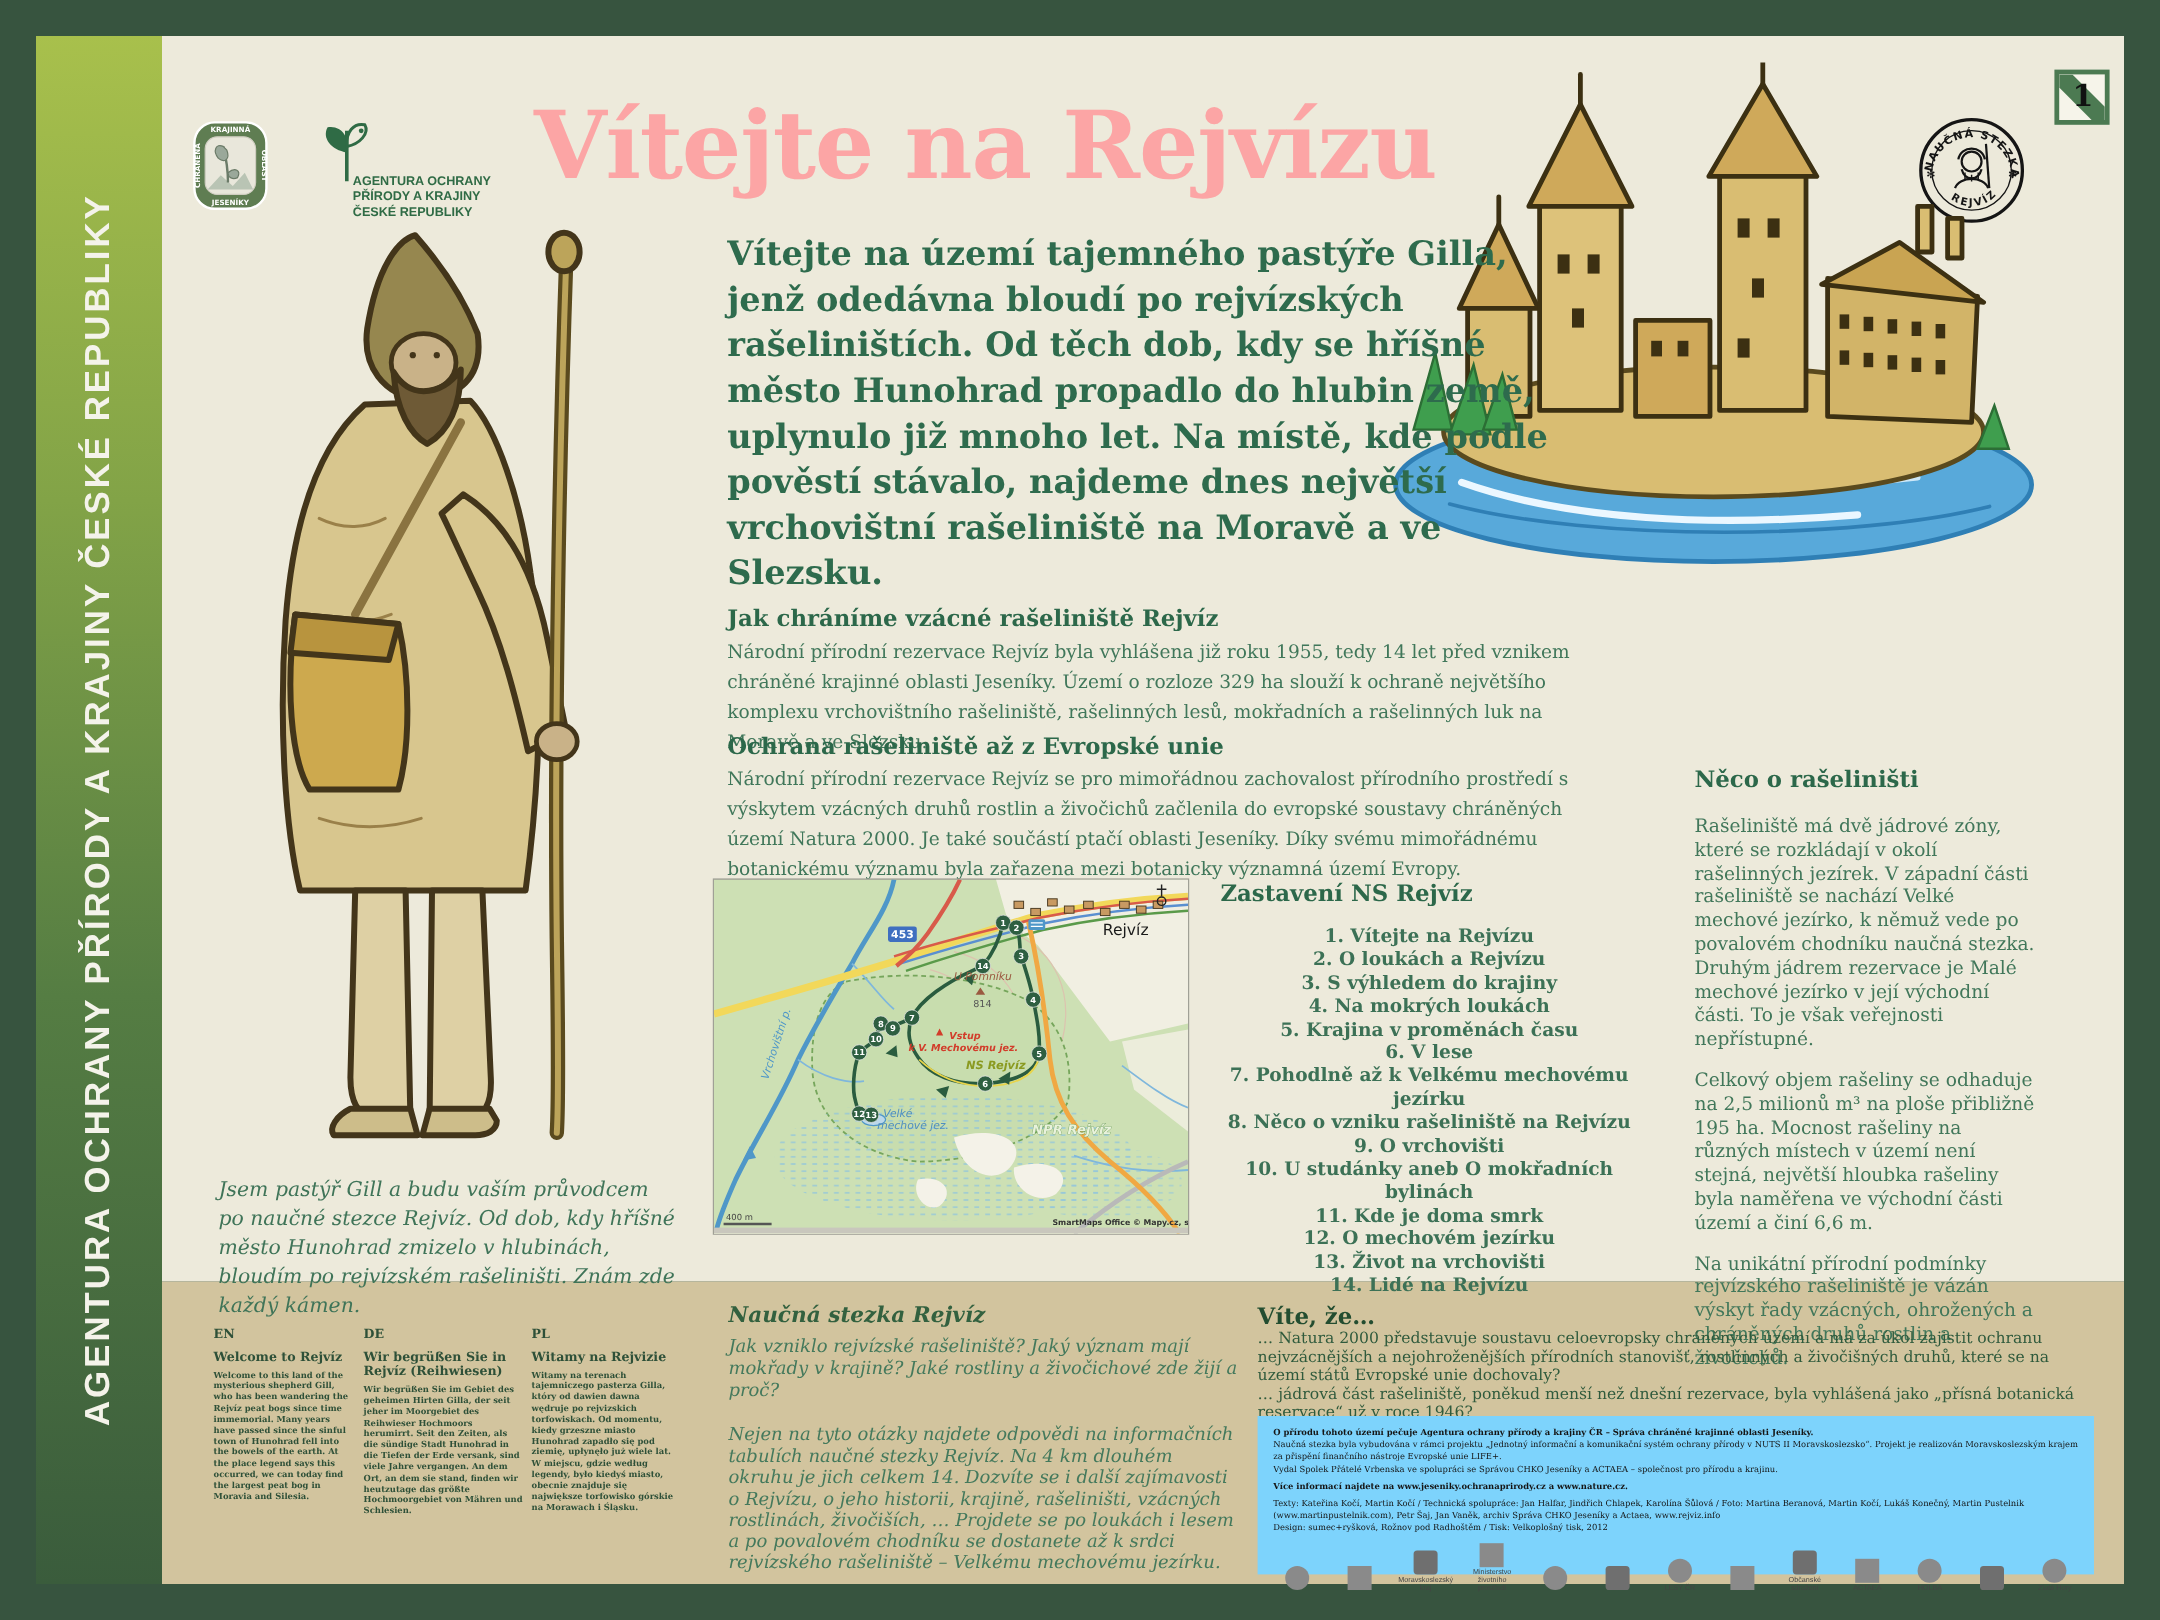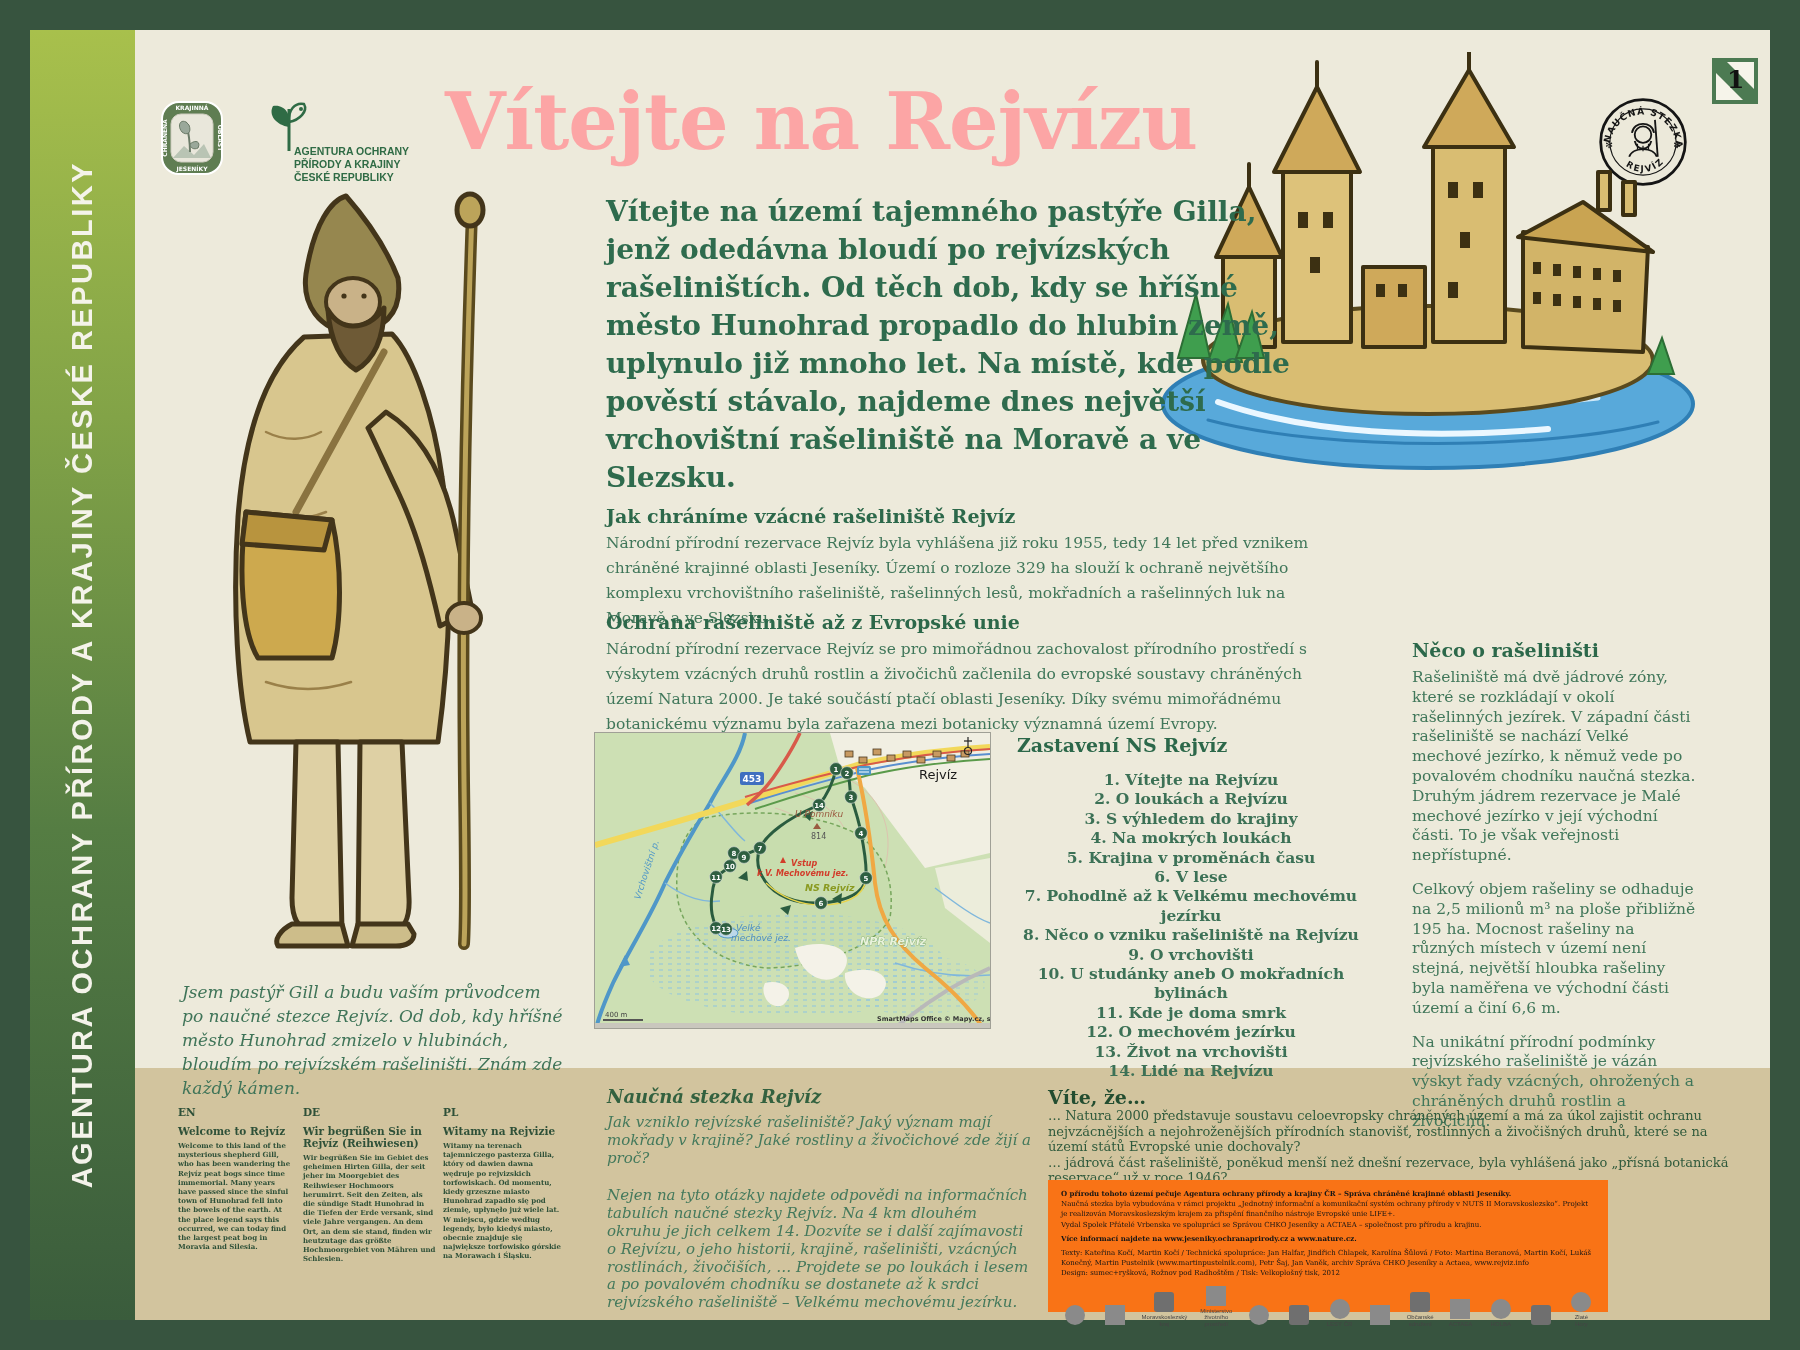--- a/index.html
+++ b/index.html
@@ -28,21 +28,21 @@
   .lang-code{font-size:10.5px;font-weight:bold;}
   .lang-h{font-size:10.5px;font-weight:bold;line-height:12px;margin:7px 0 4px 0;}
   .lang-p{font-size:7px;font-weight:bold;line-height:9.2px;}
   .trail{left:607px;top:1086px;width:424px;color:#44795c;}
   .trail-h{font-size:18px;font-weight:bold;font-style:italic;color:#33613f;}
   .trail p{margin:7px 0 0 0;font-style:italic;font-size:15px;line-height:17.8px;}
   .trail p.gap{margin-top:20px;}
   .dyk{left:1048px;top:1086px;width:700px;color:#2f5a3c;}
   .dyk-h{font-size:19px;font-weight:bold;color:#234d30;}
   .dyk-item{font-size:13px;line-height:15.6px;}
-  .whitebox{left:1048px;top:1180px;width:560px;height:132px;background:#f97316;
+  .whitebox{left:1048px;top:1180px;width:697px;height:132px;background:#7dd3fc;
     box-sizing:border-box;padding:9px 13px;}
   .credit{font-size:7px;line-height:10.2px;color:#151515;}
   .credit.b{font-weight:bold;}
   .credit.sp{margin-top:4px;}
   .logos-row{display:flex;align-items:flex-end;gap:13px;margin-top:7px;}
   .logo{display:flex;flex-direction:column;align-items:center;width:46px;
     font-family:"Liberation Sans",sans-serif;font-size:6px;color:#444;text-align:center;line-height:6.5px;}
   .logo .g{width:20px;height:20px;background:#8a8a8a;margin-bottom:2px;}
   .logo:nth-child(odd) .g{border-radius:50%;}
   .logo:nth-child(3n) .g{border-radius:3px;background:#6f6f6f;}
@@ -339,21 +339,21 @@
     <div class="stop-item">8. Něco o vzniku rašeliniště na Rejvízu</div>
     <div class="stop-item">9. O vrchovišti</div>
     <div class="stop-item">10. U studánky aneb O mokřadních bylinách</div>
     <div class="stop-item">11. Kde je doma smrk</div>
     <div class="stop-item">12. O mechovém jezírku</div>
     <div class="stop-item">13. Život na vrchovišti</div>
     <div class="stop-item">14. Lidé na Rejvízu</div>
   </div>
 
   <div class="abs bog">
-    <div class="h-sec" style="margin-bottom:7px">Něco o rašeliništi</div>
+    <div class="h-sec" style="margin-bottom:18px">Něco o rašeliništi</div>
     <p>Rašeliniště má dvě jádrové zóny, které se rozkládají v okolí rašelinných jezírek. V západní části rašeliniště se nachází Velké mechové jezírko, k němuž vede po povalovém chodníku naučná stezka. Druhým jádrem rezervace je Malé mechové jezírko v její východní části. To je však veřejnosti nepřístupné.</p>
     <p>Celkový objem rašeliny se odhaduje na 2,5 milionů m³ na ploše přibližně 195 ha. Mocnost rašeliny na různých místech v území není stejná, největší hloubka rašeliny byla naměřena ve východní části území a činí 6,6 m.</p>
     <p>Na unikátní přírodní podmínky rejvízského rašeliniště je vázán výskyt řady vzácných, ohrožených a chráněných druhů rostlin a živočichů.</p>
   </div>
 
   <div class="abs lang-col" style="left:178px;width:114px">
     <div class="lang-code">EN</div>
     <div class="lang-h">Welcome to Rejvíz</div>
     <div class="lang-p">Welcome to this land of the mysterious shepherd Gill, who has been wandering the Rejvíz peat bogs since time immemorial. Many years have passed since the sinful town of Hunohrad fell into the bowels of the earth. At the place legend says this occurred, we can today find the largest peat bog in Moravia and Silesia.</div>
   </div>

